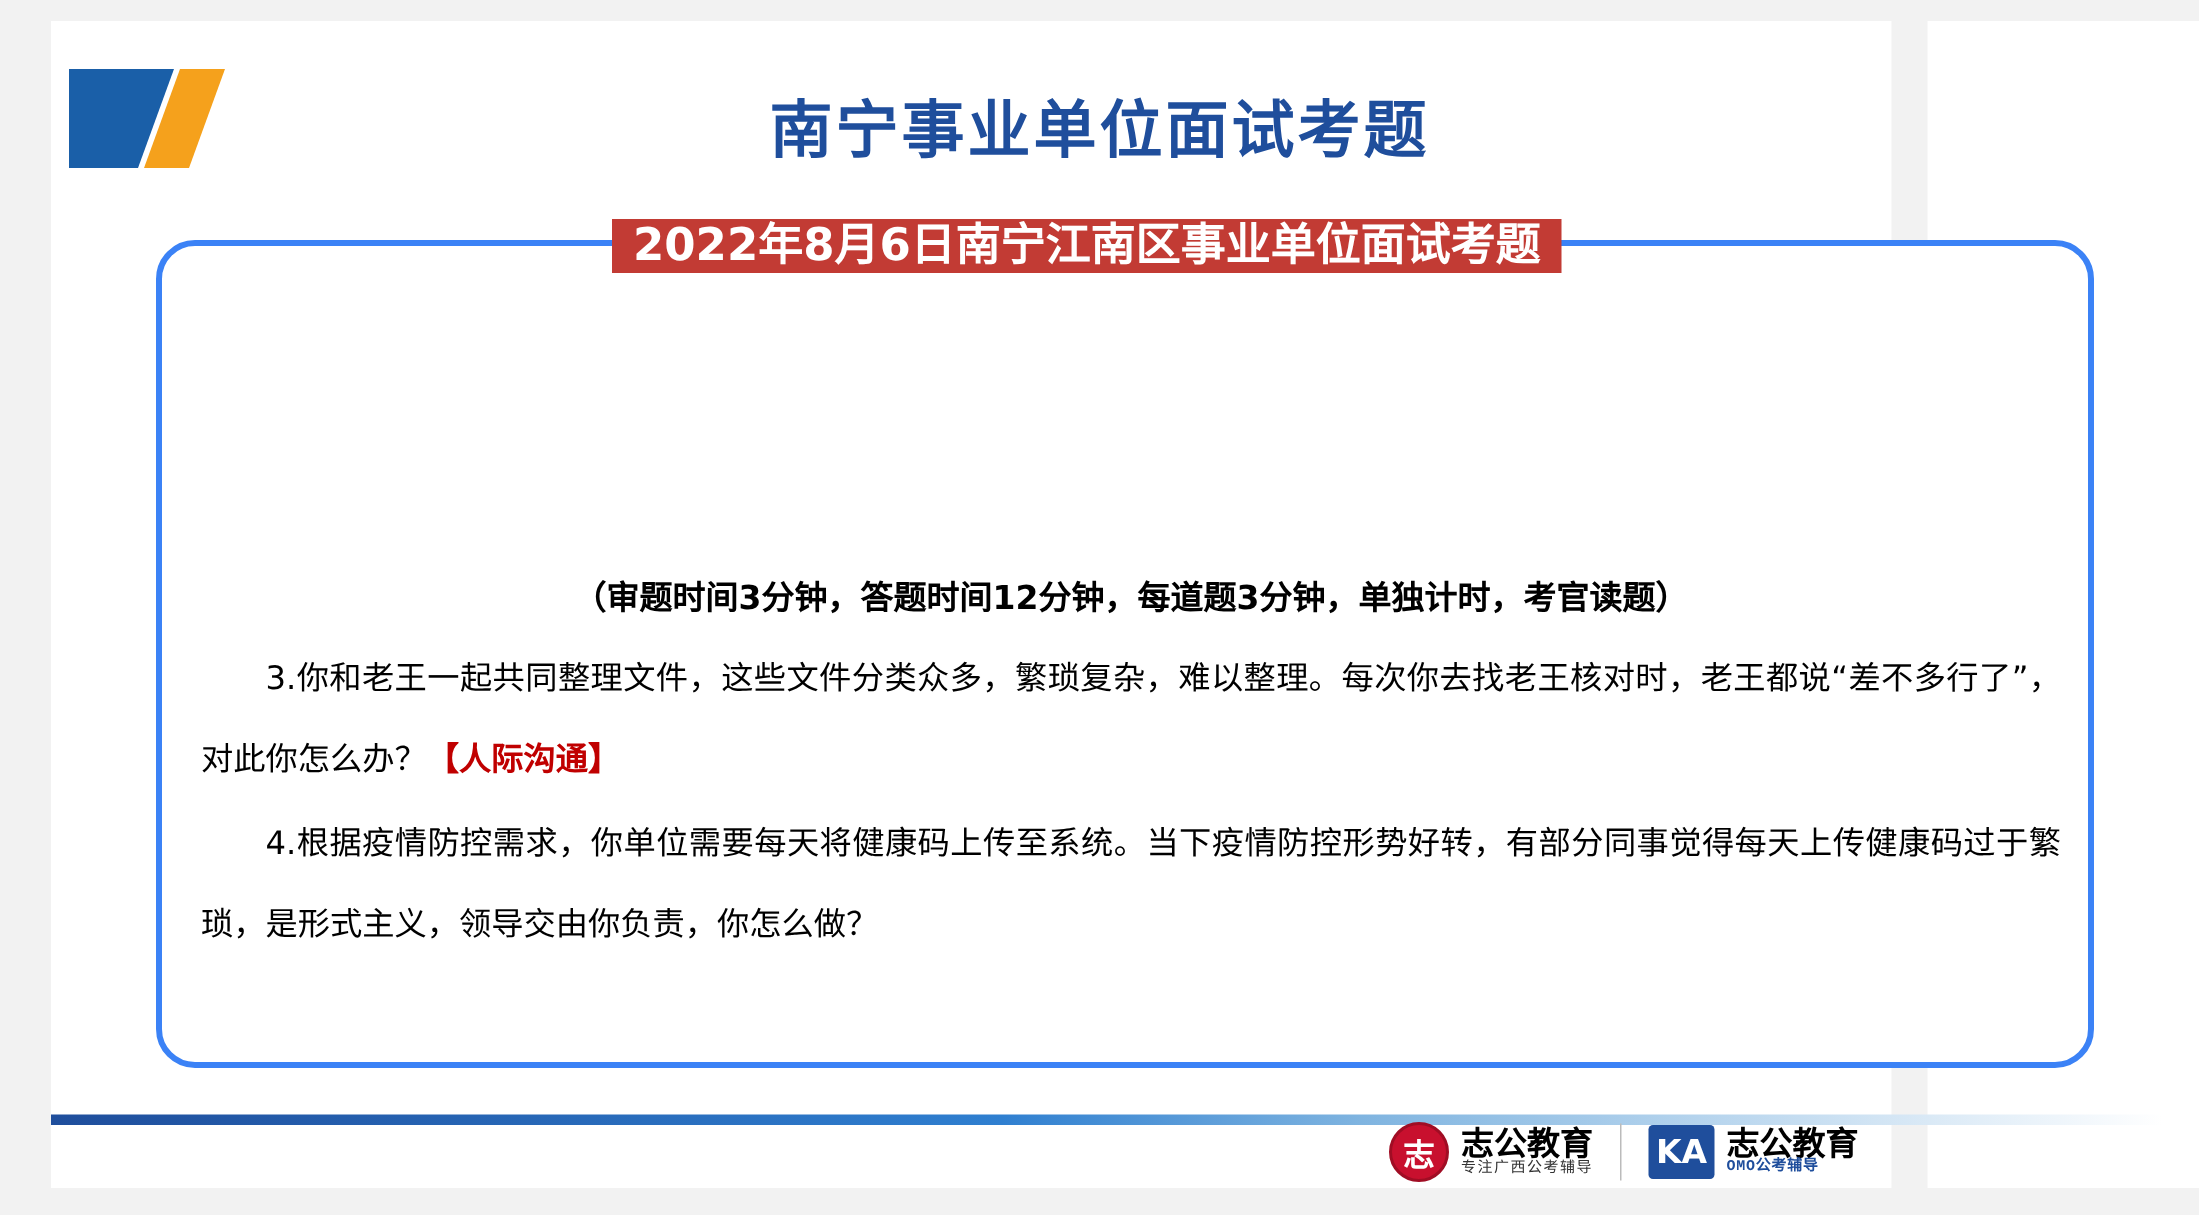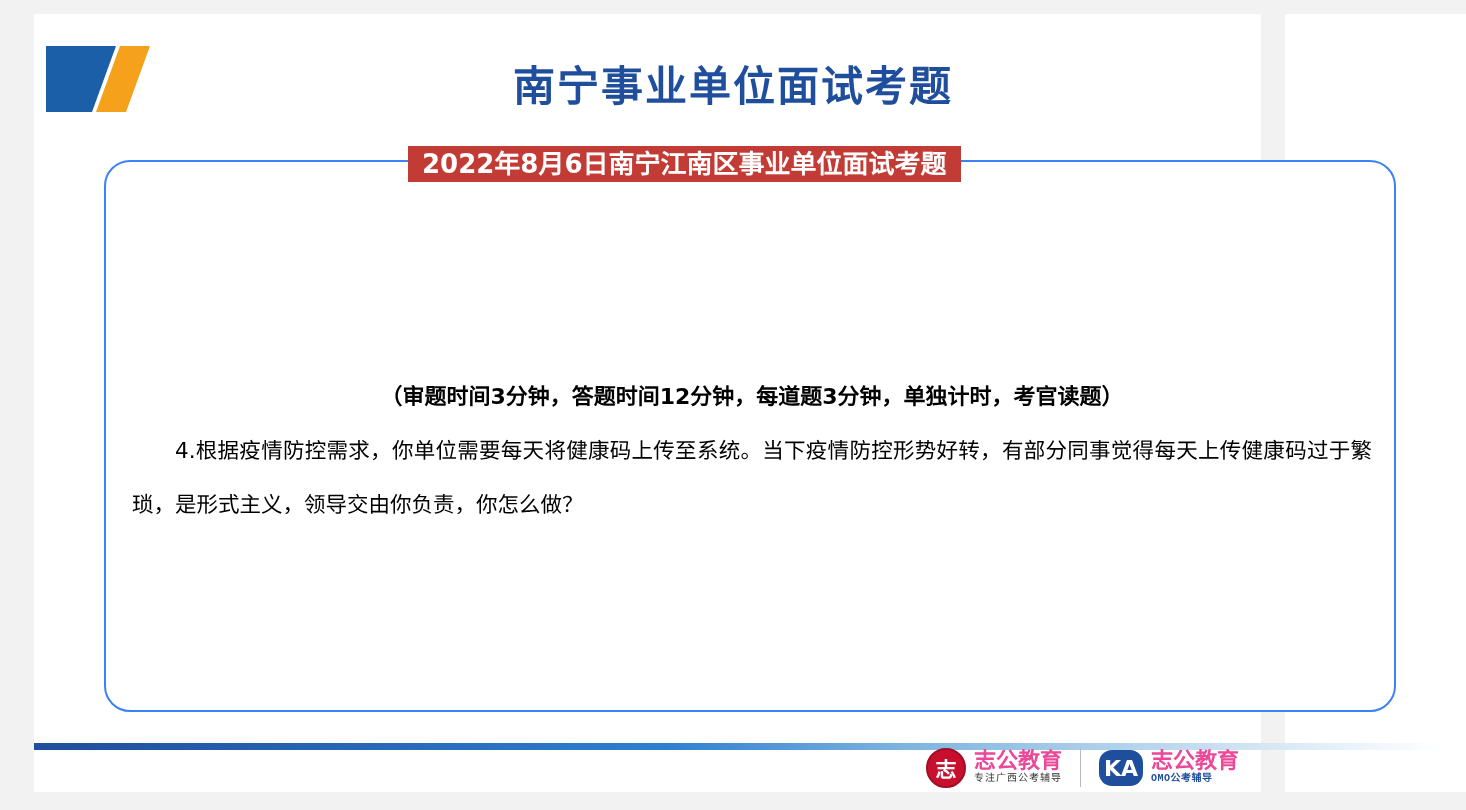--- a/index.html
+++ b/index.html
@@ -83,35 +83,35 @@
     font-family: "DejaVu Sans", "Liberation Sans", sans-serif;
   }
 
   
   .content-card {
     position: absolute;
     left: 104px;
     top: 160px;
     width: 1292px;
     height: 552px;
-    border: 2px solid #3b82f6;
+    border: 4px solid #3b82f6;
     border-radius: 26px;
     box-sizing: border-box;
     background: #ffffff;
   }
 
   
   .red-banner {
     position: absolute;
     left: 408px;
     top: 146px;
     height: 36px;
     background: #c23b34;
     color: #ffffff;
-    font-size: 26px;
+    font-size: 30px;
     font-weight: bold;
     line-height: 36px;
     padding: 0 14px;
     white-space: nowrap;
     font-family: "DejaVu Sans", "Liberation Sans", sans-serif;
   }
 
   .instruction {
     position: absolute;
     left: 0;
@@ -189,47 +189,47 @@
   }
   .brand-text {
     display: flex;
     flex-direction: column;
     justify-content: center;
     line-height: 1.05;
   }
   .brand-main {
     font-size: 22px;
     font-weight: bold;
-    color: #ec4899;
-    font-family: Liberation Mono, monospace;
+    color: #000000;
+    font-family: Liberation Serif, serif;
   }
   .brand-sub {
     font-size: 10px;
     color: #333333;
     letter-spacing: 1px;
-    font-family: Liberation Mono, monospace;
+    font-family: Liberation Serif, serif;
   }
   .divider {
     width: 1px;
     height: 38px;
     background: #bbbbbb;
     margin: 0 6px;
   }
   .brand-ka {
     width: 44px;
     height: 36px;
     background: #1f4e9c;
     color: #ffffff;
     display: flex;
     align-items: center;
     justify-content: center;
     font-size: 22px;
     font-weight: bold;
     font-family: "DejaVu Sans", "Liberation Sans", sans-serif;
-    border-radius: 13px;
+    border-radius: 3px;
   }
   .brand-sub-blue {
     font-size: 10px;
     color: #1f4e9c;
     letter-spacing: 0.5px;
     font-weight: bold;
     font-family: Liberation Mono, monospace;
   }
 </style>
 </head>
@@ -252,20 +252,23 @@
   <div class="header-title">南宁事业单位面试考题</div>
 
   <div class="content-card">
 
     <div class="instruction">（审题时间3分钟，答题时间12分钟，每道题3分钟，单独计时，考官读题）</div>
 
     <div class="questions">
 
 
 
+      <p class="question">
+        <span>3.你和老王一起共同整理文件，这些文件分类众多，繁琐复杂，难以整理。每次你去找老王核对时，老王都说“差不多行了”，对此你怎么办？</span><span class="tag">【人际沟通】</span>
+      </p>
 
       <p class="question">
         <span>4.根据疫情防控需求，你单位需要每天将健康码上传至系统。当下疫情防控形势好转，有部分同事觉得每天上传健康码过于繁琐，是形式主义，领导交由你负责，你怎么做？</span>
       </p>
 
     </div>
   </div>
 
   <div class="red-banner">2022年8月6日南宁江南区事业单位面试考题</div>
 

